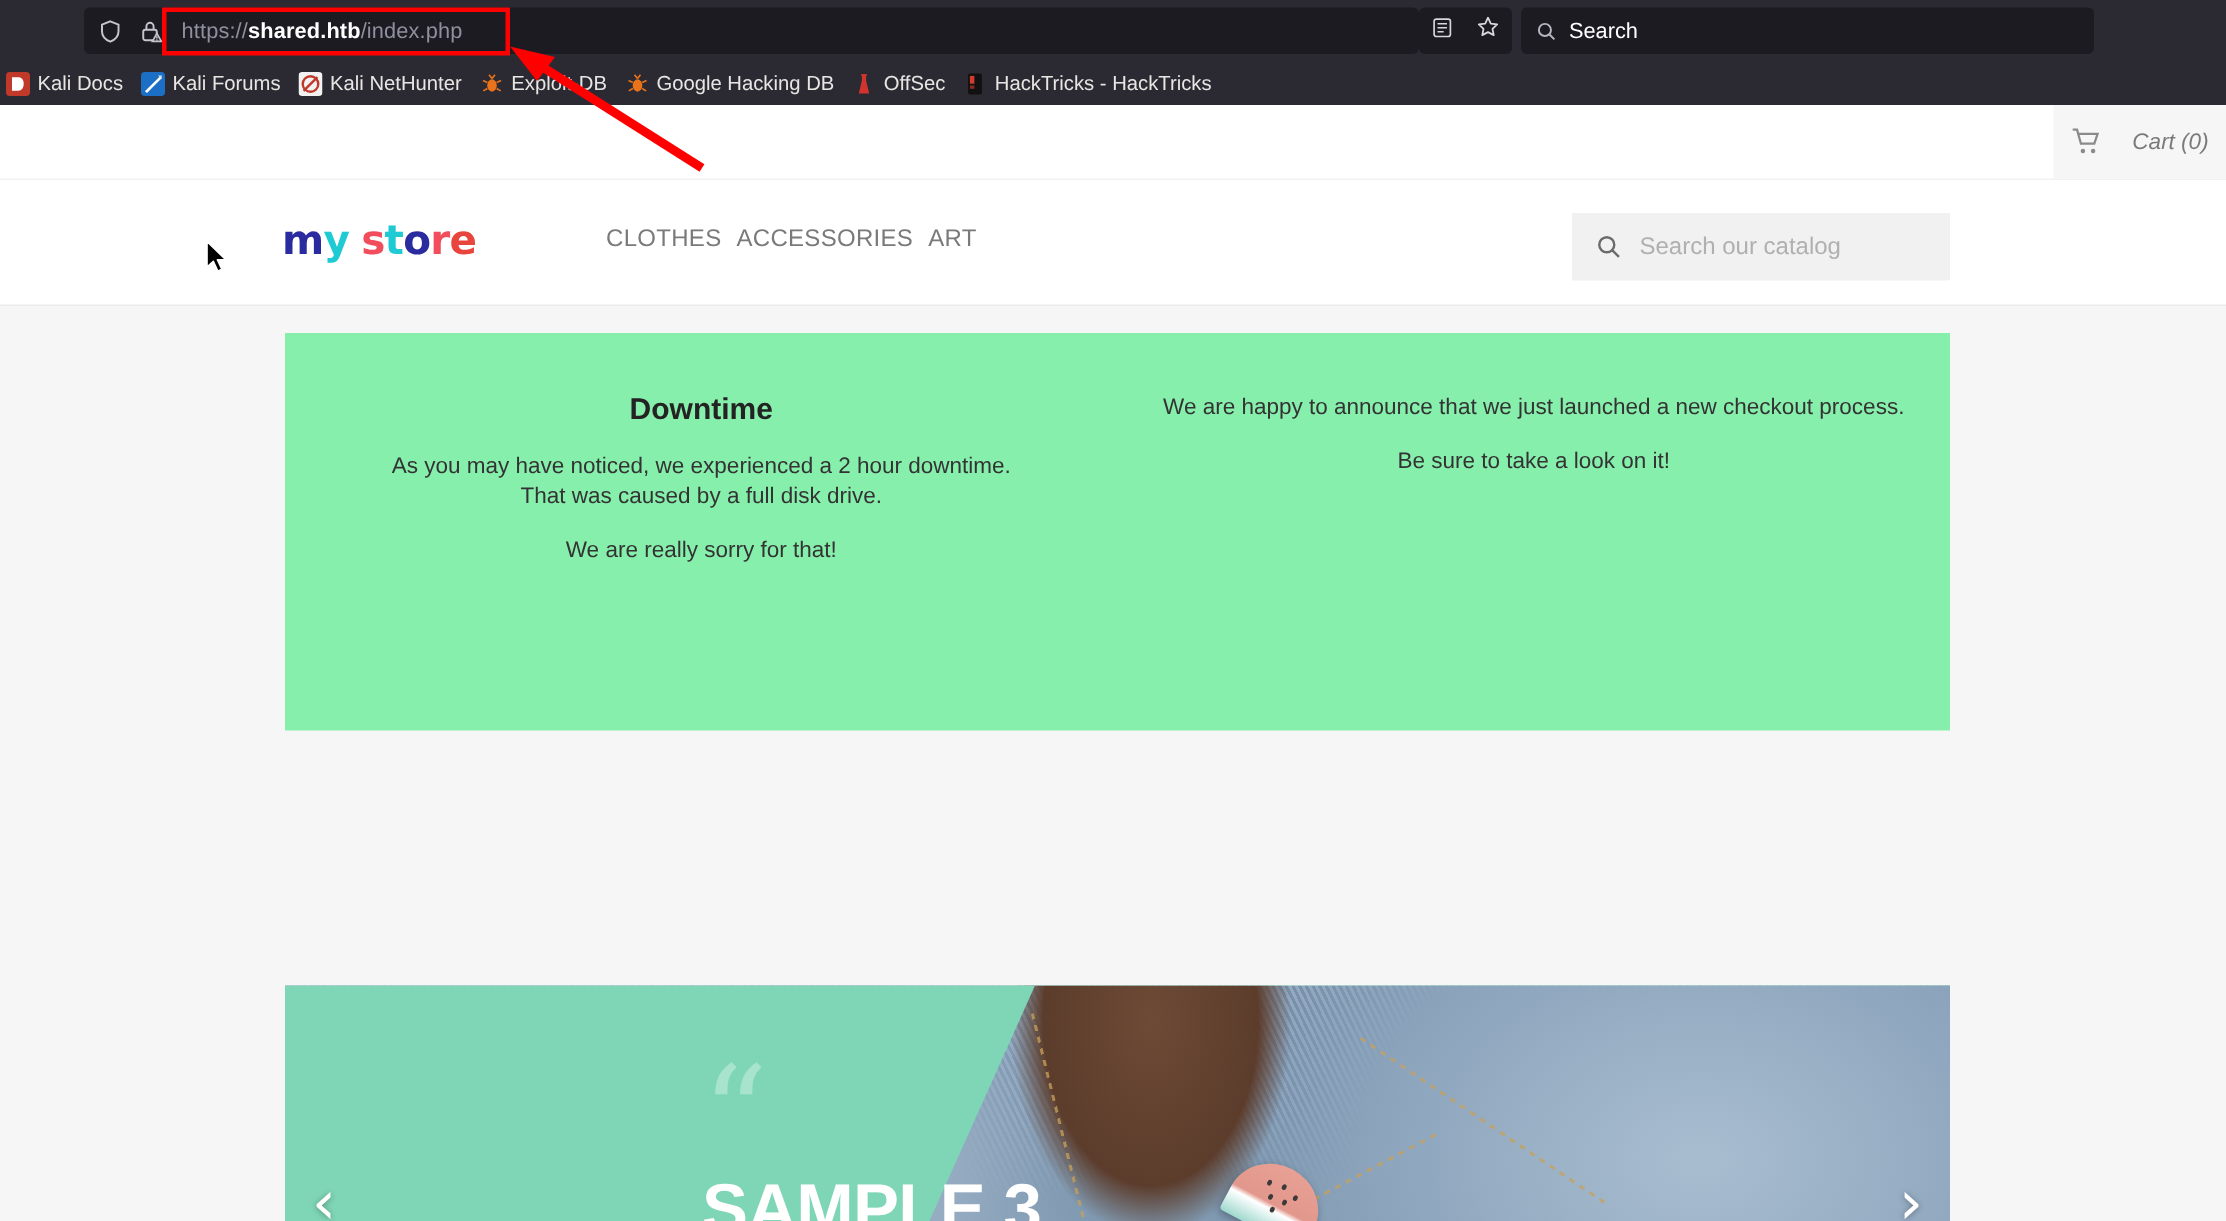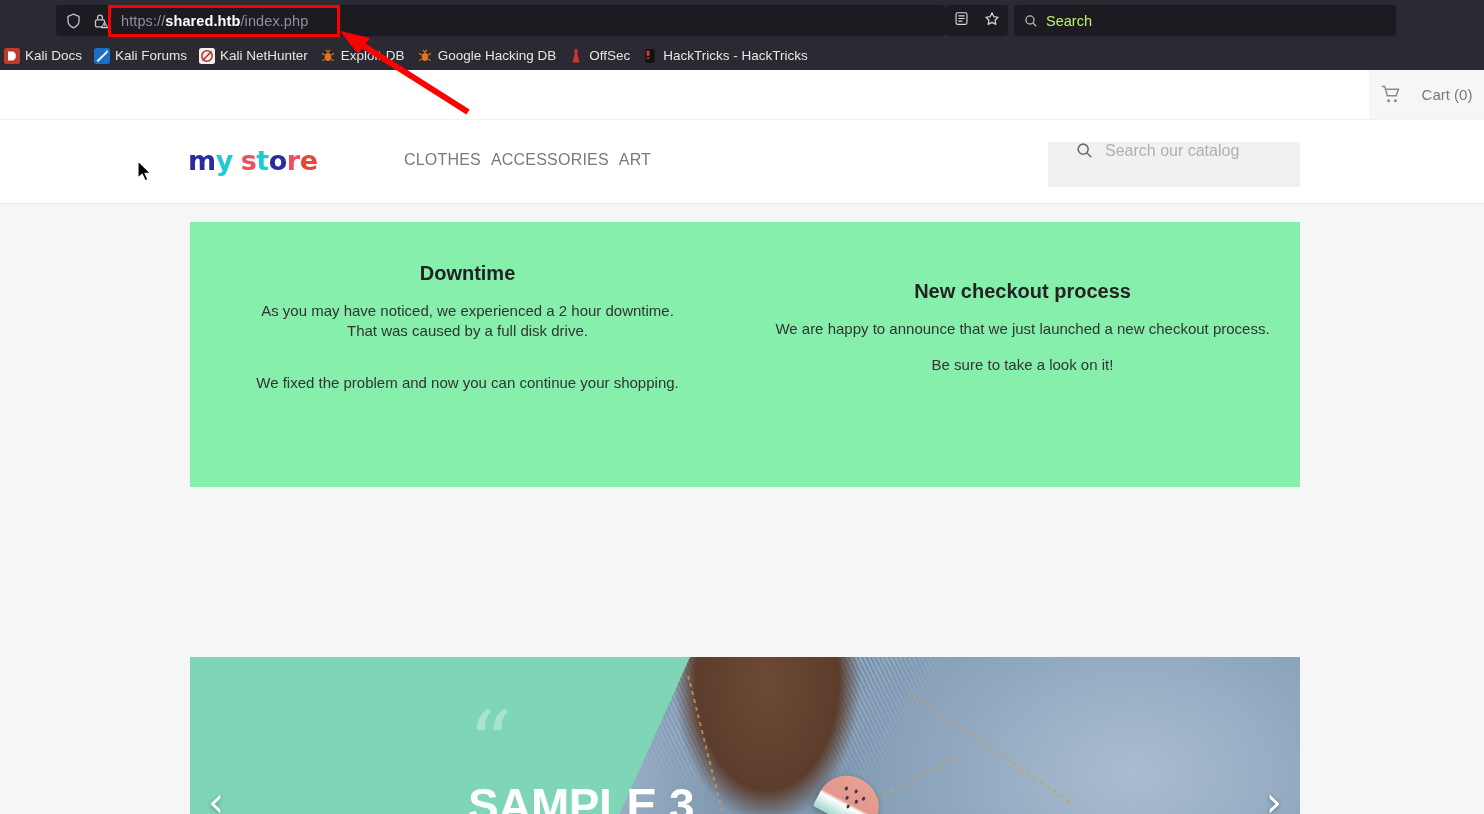--- a/index.html
+++ b/index.html
@@ -54,21 +54,21 @@
   #search-toolbar {
     position: absolute; left: 1014px; top: 5px;
     width: 382px; height: 31px;
     background: #1c1b22;
     border-radius: 4px;
     display: flex; align-items: center;
   }
   #search-toolbar .s-label {
     margin-left: 8px;
     font-size: 14.5px;
-    color: #bef264;
+    color: #ffffff;
   }
 
   
   #bookmarks-bar {
     position: absolute; top: 41px; left: 0;
     width: 1484px; height: 29px;
     display: flex; align-items: center;
     padding-left: 0px;
   }
   .bm-item {
@@ -100,20 +100,21 @@
     height: 50px;
     background: #ffffff;
     border-bottom: 1px solid #f1f1f1;
   }
   #cart-block {
     position: absolute; right: 0px; top: 0px;
     width: 115px; height: 49px;
     background: #f6f6f6;
     display: flex; align-items: center; justify-content: center;
     gap: 21px;
+    font-style: italic;
   }
   #cart-label {
     font-size: 15px;
     color: #7a7a7a;
   }
 
   
   #header-main {
     position: relative;
     height: 84px;
@@ -137,22 +138,22 @@
   .nav-link {
     font-size: 16px;
     color: #7a7a7a;
     letter-spacing: .2px;
     white-space: nowrap;
   }
   #catalog-search {
     position: absolute; left: 1048px; top: 22px;
     width: 252px; height: 45px;
     background: #f1f1f1;
-    display: flex; align-items: flex-start;
-    padding-left: 28px;
+    display: flex; align-items: center;
+    padding-left: 16px;
     gap: 12px;
   }
   #catalog-search-placeholder {
     font-size: 16px;
     color: #b0b0b0;
   }
 
   
   #page-body {
     position: relative;
@@ -468,26 +469,25 @@
 
   <div id="page-body">
 
     <div id="notifications-card">
 
       <div class="notif-col col-a">
         <div class="notif-title">Downtime</div>
         <div class="notif-line">As you may have noticed, we experienced a 2 hour downtime.</div>
         <div class="notif-line">That was caused by a full disk drive.</div>
         <div class="notif-gap"></div>
+        <div class="notif-line">We are really sorry for that!</div>
         <div class="notif-gap"></div>
-        <div class="notif-line">We fixed the problem and now you can continue your shopping.</div>
       </div>
 
       <div class="notif-col col-b">
-        <div class="notif-title">New checkout process</div>
         <div class="notif-line">We are happy to announce that we just launched a new checkout process.</div>
         <div class="notif-gap"></div>
         <div class="notif-line">Be sure to take a look on it!</div>
       </div>
     </div>
 
     <div id="carousel">
 
       <div id="carousel-photo">
         <div class="seam" style="left:60px;top:150px;width:230px;transform:rotate(22deg)"></div>

